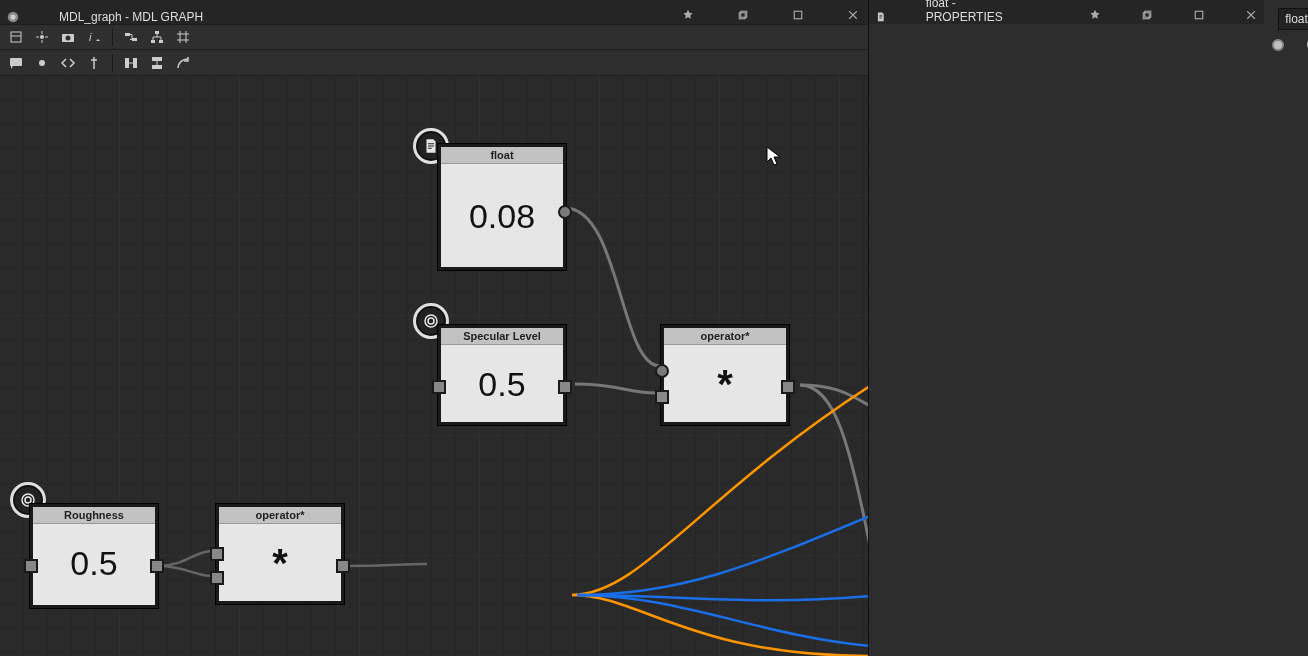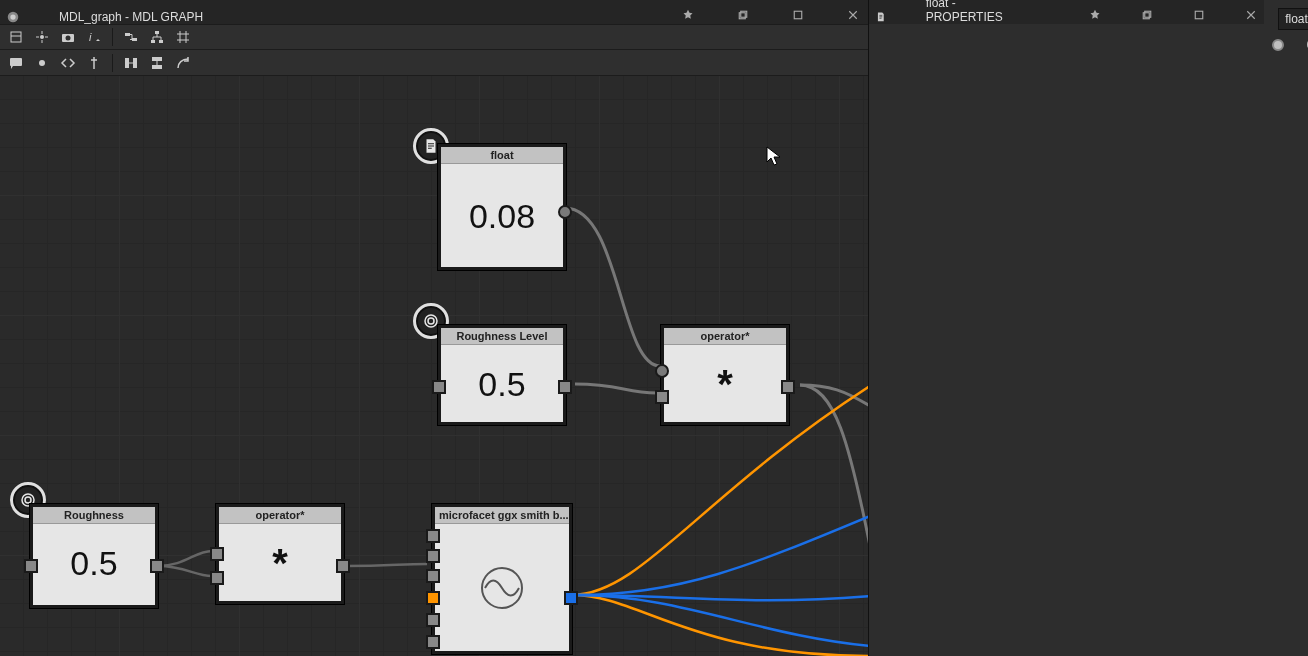--- a/index.html
+++ b/index.html
@@ -225,21 +225,21 @@
         <div class="port round out" style="top:58px;"></div>
       </div>
 
       <div class="badge-ring" style="left:413px; top:227px;">
         <svg viewBox="0 0 24 24">
             <circle cx="12" cy="12" r="8" fill="none" stroke="#e6e6e6" stroke-width="2"></circle>
             <circle cx="12" cy="12" r="4" fill="none" stroke="#e6e6e6" stroke-width="2"></circle>
           </svg>
       </div>
       <div class="node" style="left:438px; top:249px; width:128px; height:100px;">
-        <div class="nhead">Roughness Level</div>
+        <div class="nhead">Specular Level</div>
         <div class="nbody" style="height:78px;">
             <span class="big">0.5</span>
           </div>
         <div class="port in" style="top:52px;"></div>
         <div class="port out" style="top:52px;"></div>
       </div>
 
       <div class="node" style="left:661px; top:249px; width:128px; height:100px;">
         <div class="nhead">operator*</div>
         <div class="nbody" style="height:78px;">
@@ -268,36 +268,20 @@
       <div class="node" style="left:216px; top:428px; width:128px; height:100px;">
         <div class="nhead">operator*</div>
         <div class="nbody" style="height:78px;">
             <span class="star">*</span>
           </div>
         <div class="port in" style="top:40px;"></div>
         <div class="port in" style="top:64px;"></div>
         <div class="port out" style="top:52px;"></div>
       </div>
 
-      <div class="node" style="left:432px; top:428px; width:140px; height:150px;">
-        <div class="nhead">microfacet ggx smith b...</div>
-        <div class="nbody" style="height:128px;">
-          <svg width="46" height="46" viewBox="0 0 46 46">
-            <circle cx="23" cy="23" r="20" fill="none" stroke="#555" stroke-width="2"></circle>
-            <path d="M6 23 Q14 8 23 23 T40 23" fill="none" stroke="#555" stroke-width="2"></path>
-          </svg>
-        </div>
-        <div class="port in" style="top:22px;"></div>
-        <div class="port in" style="top:42px;"></div>
-        <div class="port in" style="top:62px;"></div>
-        <div class="port in orange" style="top:84px;"></div>
-        <div class="port in" style="top:106px;"></div>
-        <div class="port in" style="top:128px;"></div>
-        <div class="port out blue" style="top:84px;"></div>
-      </div>
 
       <div class="cursor" style="left:766px; top:70px;">
         <svg viewBox="0 0 16 20">
             <path d="M1 1l0 15 4-4 3 7 3-1-3-7 6 0z" fill="#fff" stroke="#000" stroke-width="1"></path>
           </svg>
       </div>
     </div>
   </div>
 
   <div class="props-panel">

